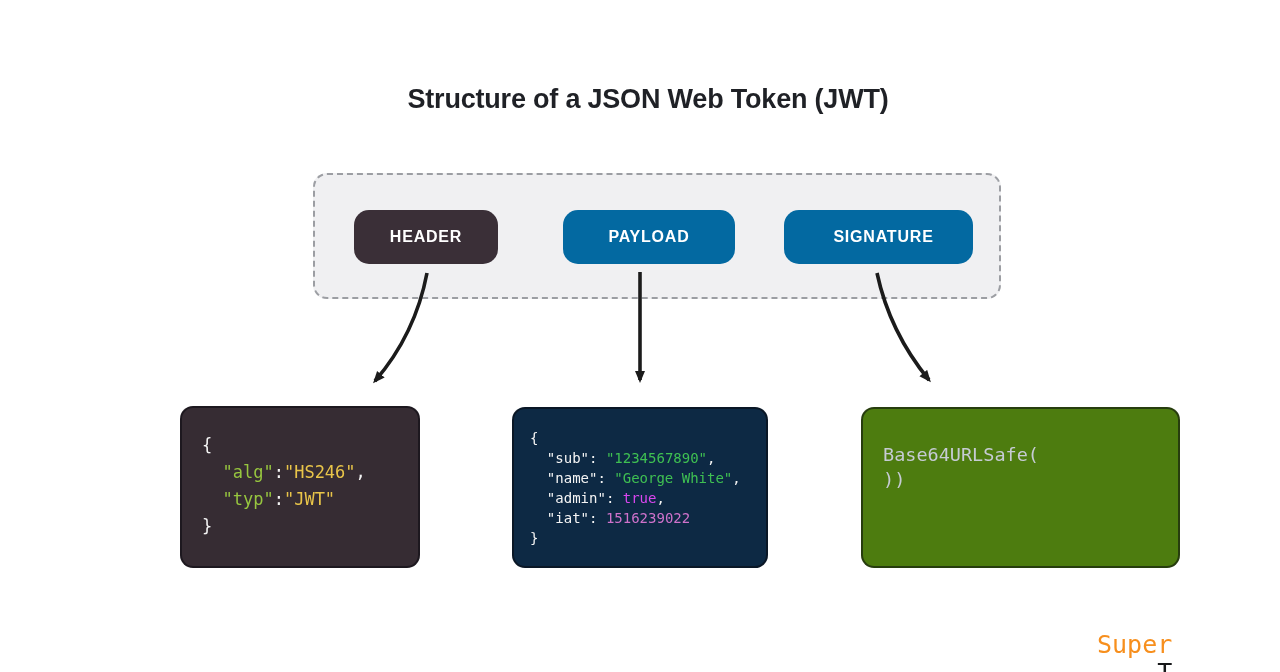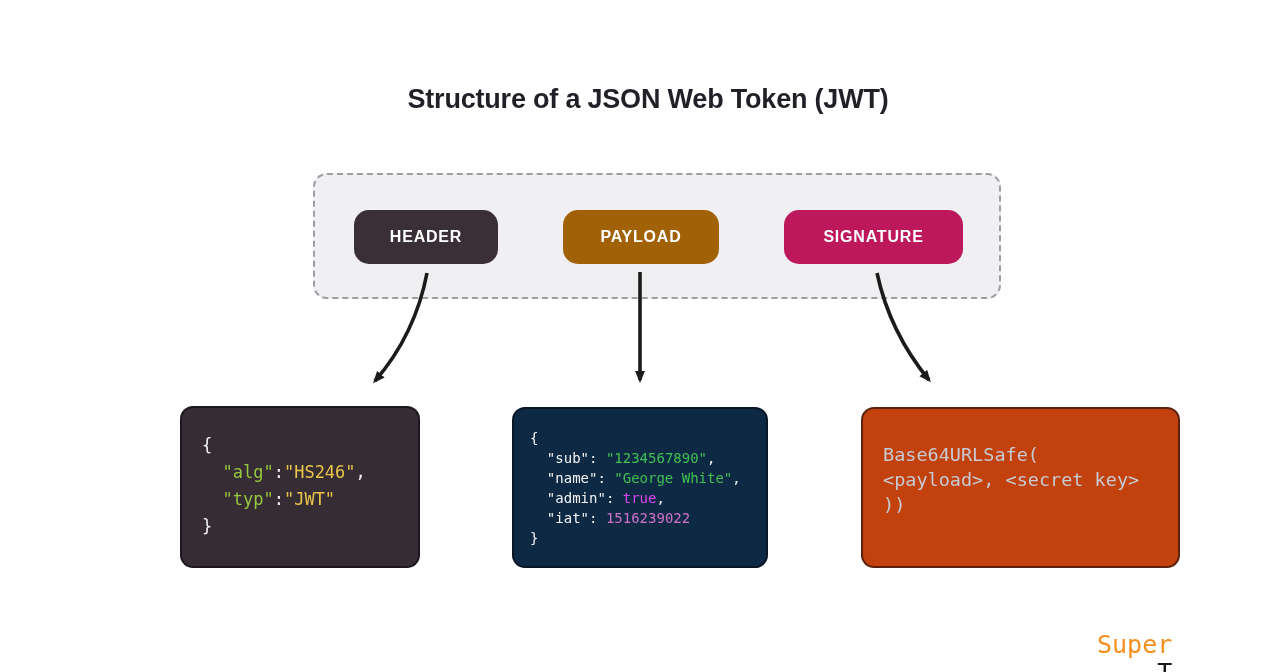--- a/index.html
+++ b/index.html
@@ -35,22 +35,22 @@
     position: absolute;
     top: 35px; height: 54px;
     border-radius: 15px;
     display: flex; align-items: center; justify-content: center;
     color: #ffffff;
     font-weight: bold;
     font-size: 16px;
     letter-spacing: 0.8px;
   }
   .chip-header    { left: 39px;  width: 144px; background: #3a2f37; }
-  .chip-payload   { left: 248px; width: 156px; background: #a16207; }
-  .chip-signature { left: 469px; width: 179px; background: #be185d; }
+  .chip-payload   { left: 248px; width: 172px; background: #0369a1; }
+  .chip-signature { left: 469px; width: 179px; background: #0369a1; padding-left: 10px; }
 
   .arrows-overlay {
     position: absolute; left: 0; top: 0;
     width: 1280px; height: 672px;
     pointer-events: none;
   }
 
   .code-card {
     position: absolute;
     border-radius: 13px;
@@ -66,21 +66,21 @@
     font-size: 17px; line-height: 27px;
   }
   .card-payload {
     left: 512px; top: 407px; width: 256px; height: 161px;
     background: #0d2944;
     padding: 19px 0 0 16px;
     font-size: 14px; line-height: 20px;
   }
   .card-signature {
     left: 861px; top: 407px; width: 319px; height: 161px;
-    background: #c2410c;
+    background: #4d7c0f;
     padding: 33px 0 0 20px;
     font-size: 18.5px; line-height: 25px;
   }
 
   .tok-w { color: #f4f4f4; }   
   .tok-g { color: #97c63f; }   
   .tok-y { color: #e9c549; }   
   .tok-s { color: #3fc052; }   
   .tok-b { color: #d946ef; }   
   .tok-n { color: #cf72cb; margin-top: 16px; }   
@@ -122,21 +122,21 @@
       <path d="M0,0 L12,5 L0,10 Z" fill="#1b1b1b"></path>
     </marker>
   </defs>
   <path d="M427 273 C419 315 400 352 375 381" fill="none" stroke="#1b1b1b" stroke-width="3.6" marker-end="url(#ah)"></path>
   <path d="M640 272 L640 380" fill="none" stroke="#1b1b1b" stroke-width="3.6" marker-end="url(#ah)"></path>
   <path d="M877 273 C886 315 906 352 929 380" fill="none" stroke="#1b1b1b" stroke-width="3.6" marker-end="url(#ah)"></path>
 </svg>
 
 <div class="code-card card-header"><div class="code-line"><span class="tok-w">{</span></div><div class="code-line"><span class="tok-w">  </span><span class="tok-g">"alg"</span><span class="tok-w">:</span><span class="tok-y">"HS246"</span><span class="tok-w">,</span></div><div class="code-line"><span class="tok-w">  </span><span class="tok-g">"typ"</span><span class="tok-w">:</span><span class="tok-y">"JWT"</span></div><div class="code-line"><span class="tok-w">}</span></div></div>
 <div class="code-card card-payload"><div class="code-line"><span class="tok-w">{</span></div><div class="code-line"><span class="tok-w">  </span><span class="tok-w">"sub"</span><span class="tok-w">: </span><span class="tok-s">"1234567890"</span><span class="tok-w">,</span></div><div class="code-line"><span class="tok-w">  </span><span class="tok-w">"name"</span><span class="tok-w">: </span><span class="tok-s">"George White"</span><span class="tok-w">,</span></div><div class="code-line"><span class="tok-w">  </span><span class="tok-w">"admin"</span><span class="tok-w">: </span><span class="tok-b">true</span><span class="tok-w">,</span></div><div class="code-line"><span class="tok-w">  </span><span class="tok-w">"iat"</span><span class="tok-w">: </span><span class="tok-n">1516239022</span></div><div class="code-line"><span class="tok-w">}</span></div></div>
-<div class="code-card card-signature"><div class="code-line"><span class="tok-t">Base64URLSafe(</span></div><div class="code-line"><span class="tok-t">&lt;payload&gt;, &lt;secret key&gt;</span></div><div class="code-line"><span class="tok-t">))</span></div></div>
+<div class="code-card card-signature"><div class="code-line"><span class="tok-t">Base64URLSafe(</span></div><div class="code-line"><span class="tok-t">))</span></div></div>
 
 <div class="logo">
   <span class="logo-super">Super</span>
     <span class="logo-dark">T</span>
     <svg class="logo-lock" viewBox="0 0 15 28" xmlns="http://www.w3.org/2000/svg">
     <rect x="2" y="8.5" width="11" height="13" rx="3" fill="#ffffff" stroke="#17181a" stroke-width="2.4"></rect>
     <circle cx="7.5" cy="13.5" r="1.9" fill="#17181a"></circle>
     <rect x="6.6" y="14" width="1.8" height="3.6" fill="#17181a"></rect>
     <path d="M3.2 21.5 Q2.2 25 0.6 26.2 L5 26.2 Q4 24 4.6 21.5 Z" fill="#f78f1d"></path>
     <path d="M11.8 21.5 Q12.8 25 14.4 26.2 L10 26.2 Q11 24 10.4 21.5 Z" fill="#f78f1d"></path>

